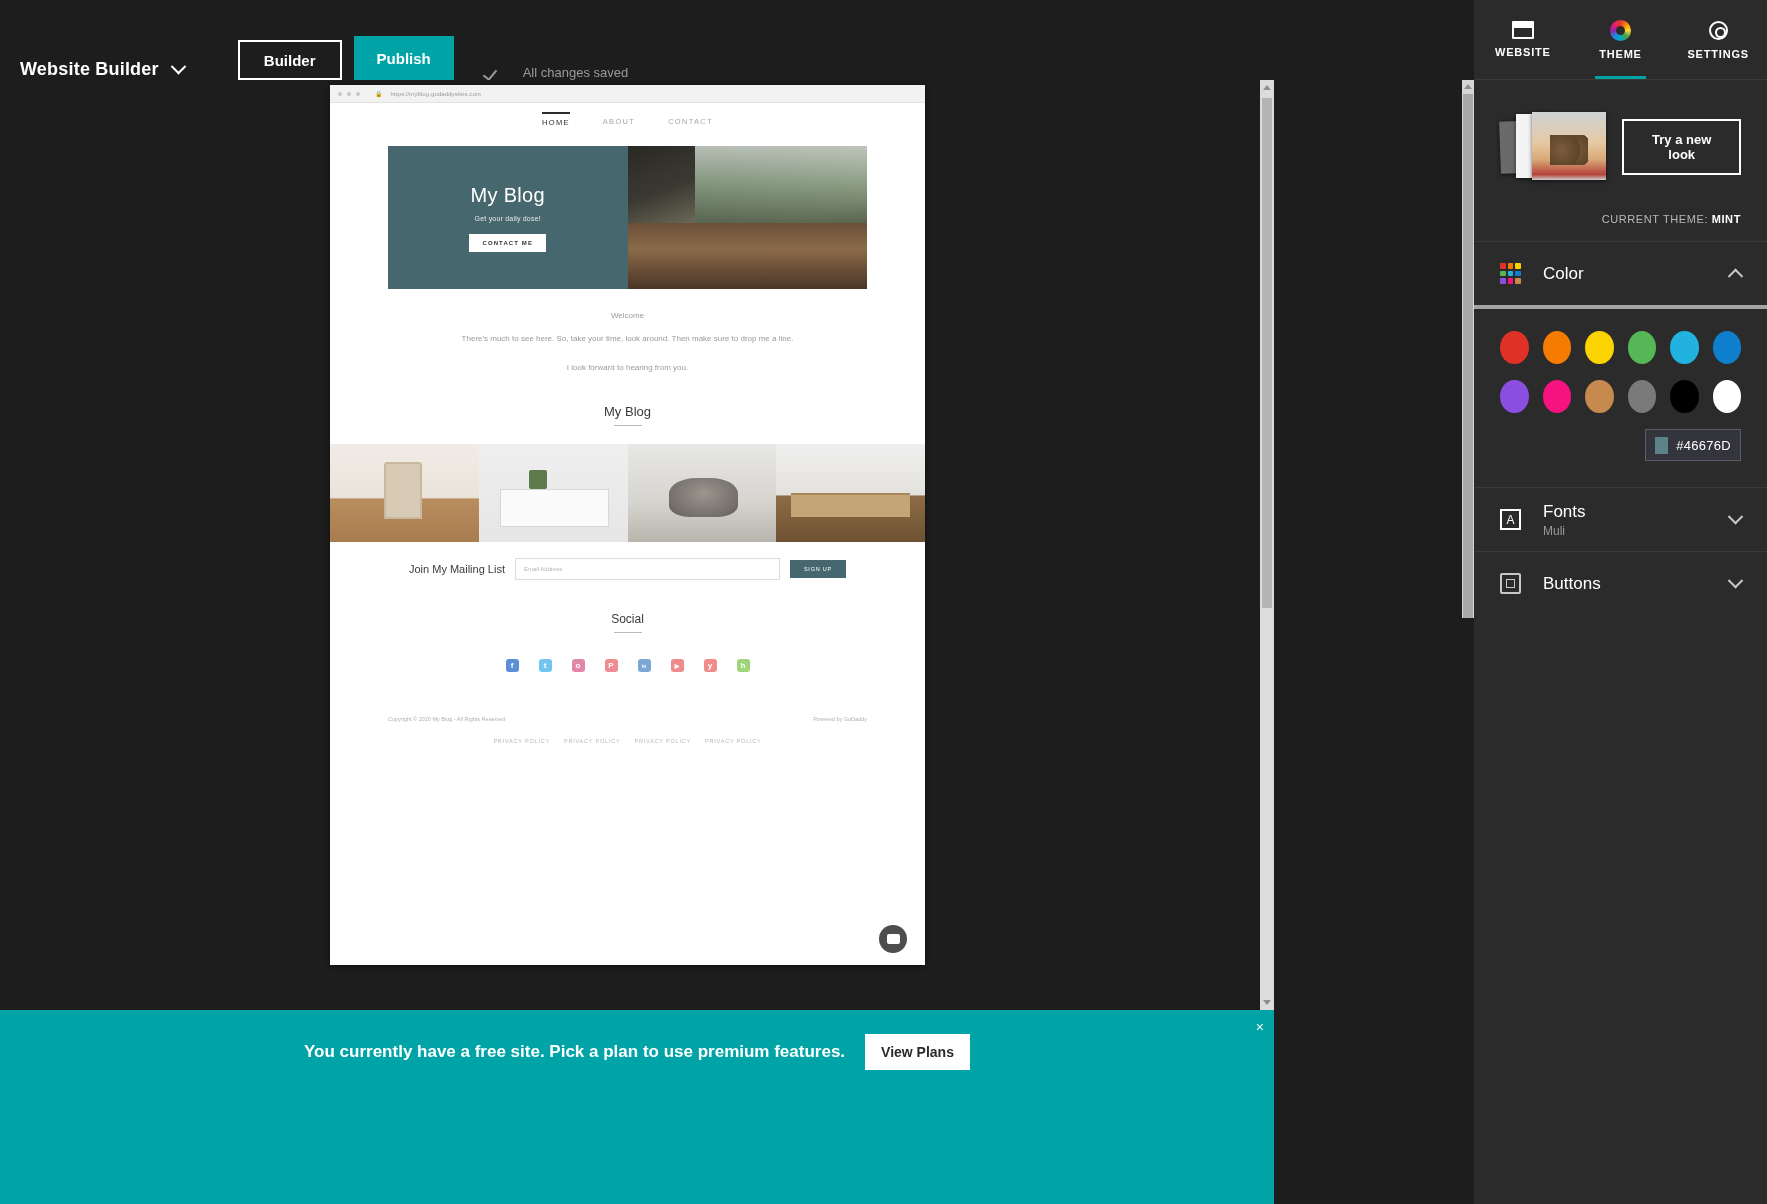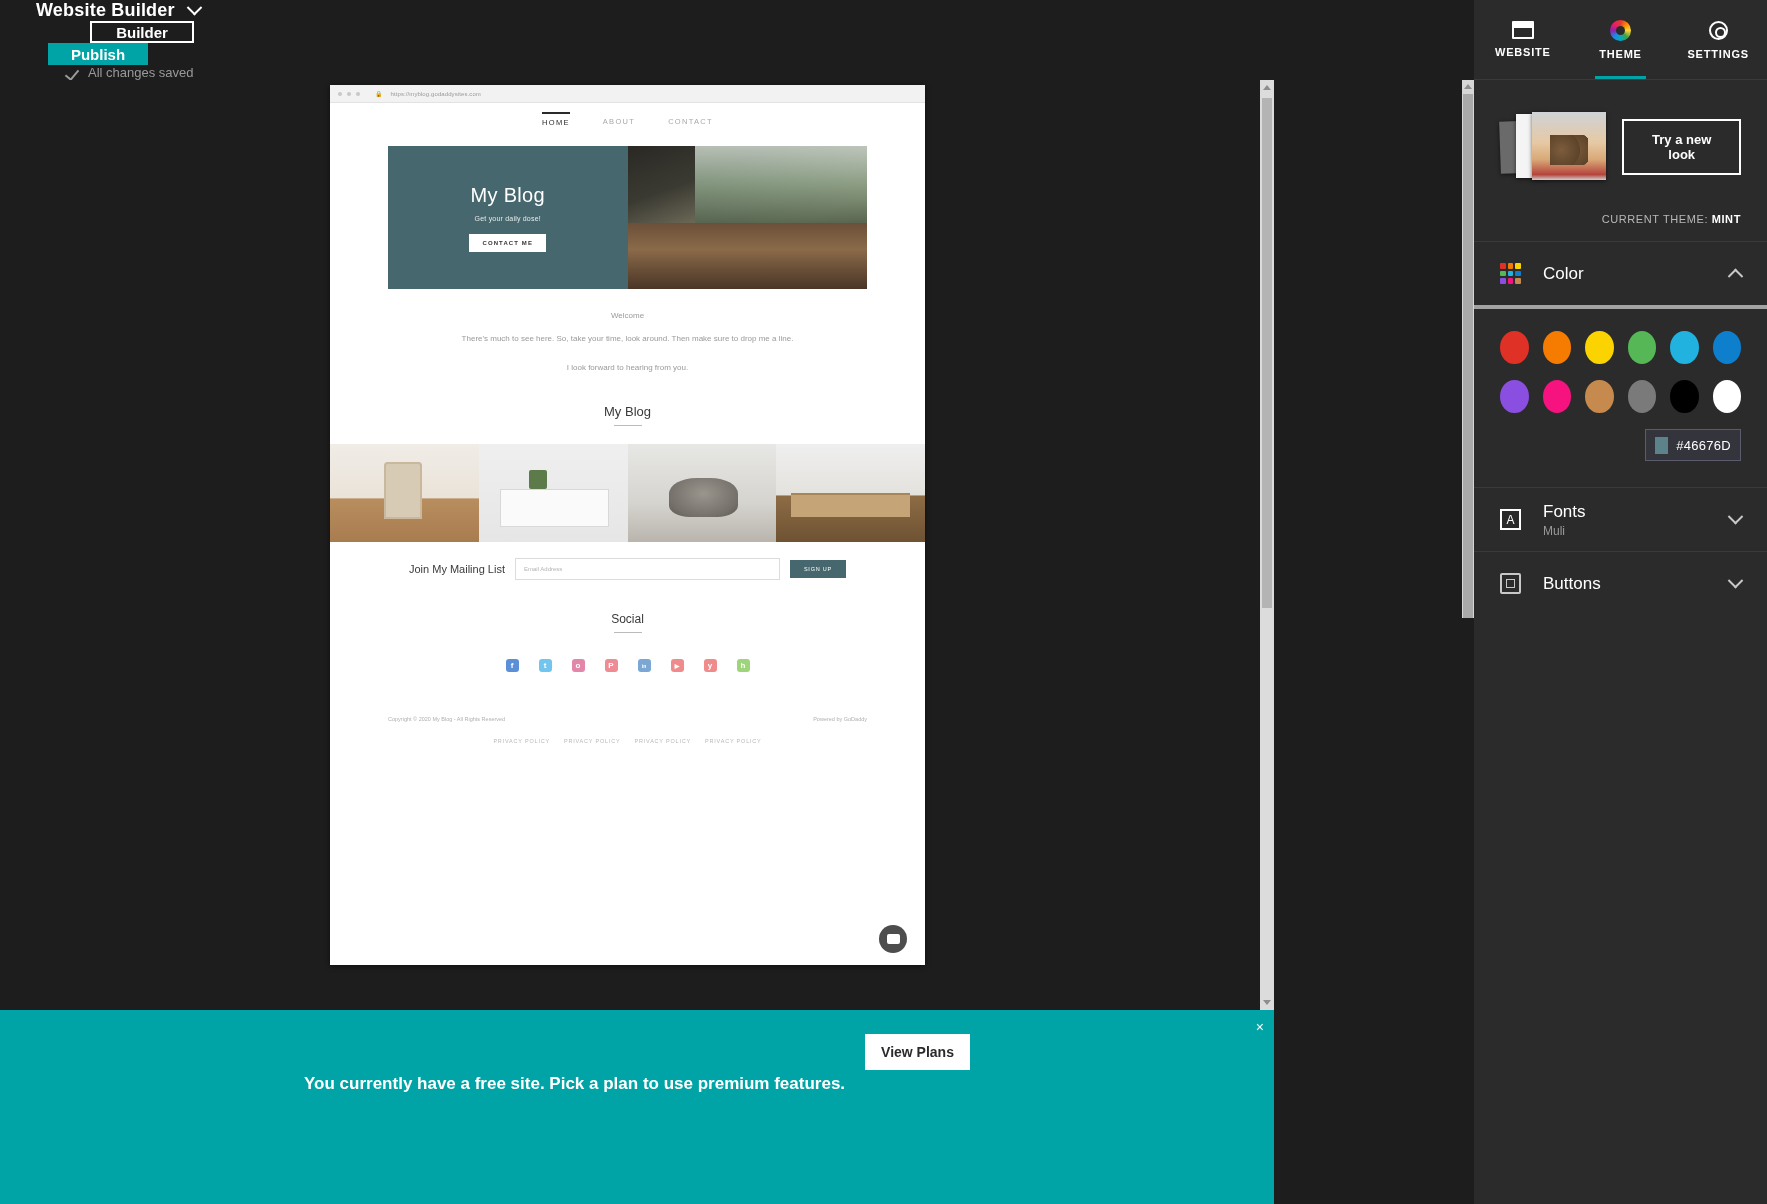--- a/index.html
+++ b/index.html
@@ -6,39 +6,39 @@
   html, body {
     width: 1767px; height: 1204px;
     font-family: "Liberation Sans", sans-serif;
     background: #1d1d1d;
     overflow: hidden;
   }
 
   
   #topbar {
     position: absolute; left: 0; top: 0; width: 1435px; height: 80px;
-    background: #1d1d1d; display: flex; align-items: flex-start; padding-left: 36px; flex-direction: column;
+    background: #1d1d1d; display: flex; align-items: flex-end; padding-left: 20px;
   }
   #brand { display: flex; align-items: center; gap: 14px; cursor: pointer; }
   #brand-label { color: #fff; font-size: 18px; font-weight: bold; letter-spacing: .2px; }
   .chev-d {
     width: 11px; height: 11px; border-right: 2px solid #fff; border-bottom: 2px solid #fff;
     transform: rotate(45deg) translate(-2px,-2px);
   }
   #preview-btn {
     margin-left: 54px; width: 104px; height: 40px; border: 2px solid #fff;
     background: transparent; color: #fff; font-size: 15px; font-weight: bold;
     font-family: inherit; cursor: pointer;
   }
   #publish-btn {
     margin-left: 12px; width: 100px; height: 44px; border: 0;
     background: #00a4a6; color: #fff; font-size: 15px; font-weight: bold;
     font-family: inherit; cursor: pointer;
   }
-  #saved-wrap { margin-left: 30px; display: flex; align-items: center; gap: 8px; }
+  #saved-wrap { margin-left: 30px; display: flex; align-items: center; gap: 25px; }
   #saved-text { color: #9a9a9a; font-size: 13px; }
   .check-ic { width: 14px; height: 14px; position: relative; }
   .check-ic::after {
     content: ""; position: absolute; left: 2px; top: 1px; width: 6px; height: 11px;
     border-right: 2px solid #9a9a9a; border-bottom: 2px solid #9a9a9a; transform: rotate(40deg);
   }
 
   
   #canvas {
     position: absolute; left: 0; top: 80px; width: 1274px; height: 930px;
@@ -300,21 +300,21 @@
     position: absolute; left: 2px; top: 4px; width: 0; height: 0;
     border-left: 4px solid transparent; border-right: 4px solid transparent; border-bottom: 5px solid #8e8e8e;
   }
 
   
   #banner {
     position: absolute; left: 0; bottom: 0; width: 1274px; height: 194px;
     background: #00a4a6; display: flex; align-items: flex-start; justify-content: center;
     padding-top: 24px; gap: 20px;
   }
-  #banner-text { color: #fff; font-size: 17px; font-weight: bold; line-height: 36px; margin-top: 32px; }
+  #banner-text { color: #fff; font-size: 17px; font-weight: bold; line-height: 36px; }
   #view-plans {
     background: #fff; color: #2b2b2b; border: 0; font-size: 14px; font-weight: 600;
     padding: 0 16px; height: 36px; font-family: inherit; cursor: pointer;
   }
   #banner-close {
     position: absolute; right: 10px; top: 10px; color: #fff; font-size: 14px;
     cursor: pointer; line-height: 1;
   }
 </style>
 </head>

